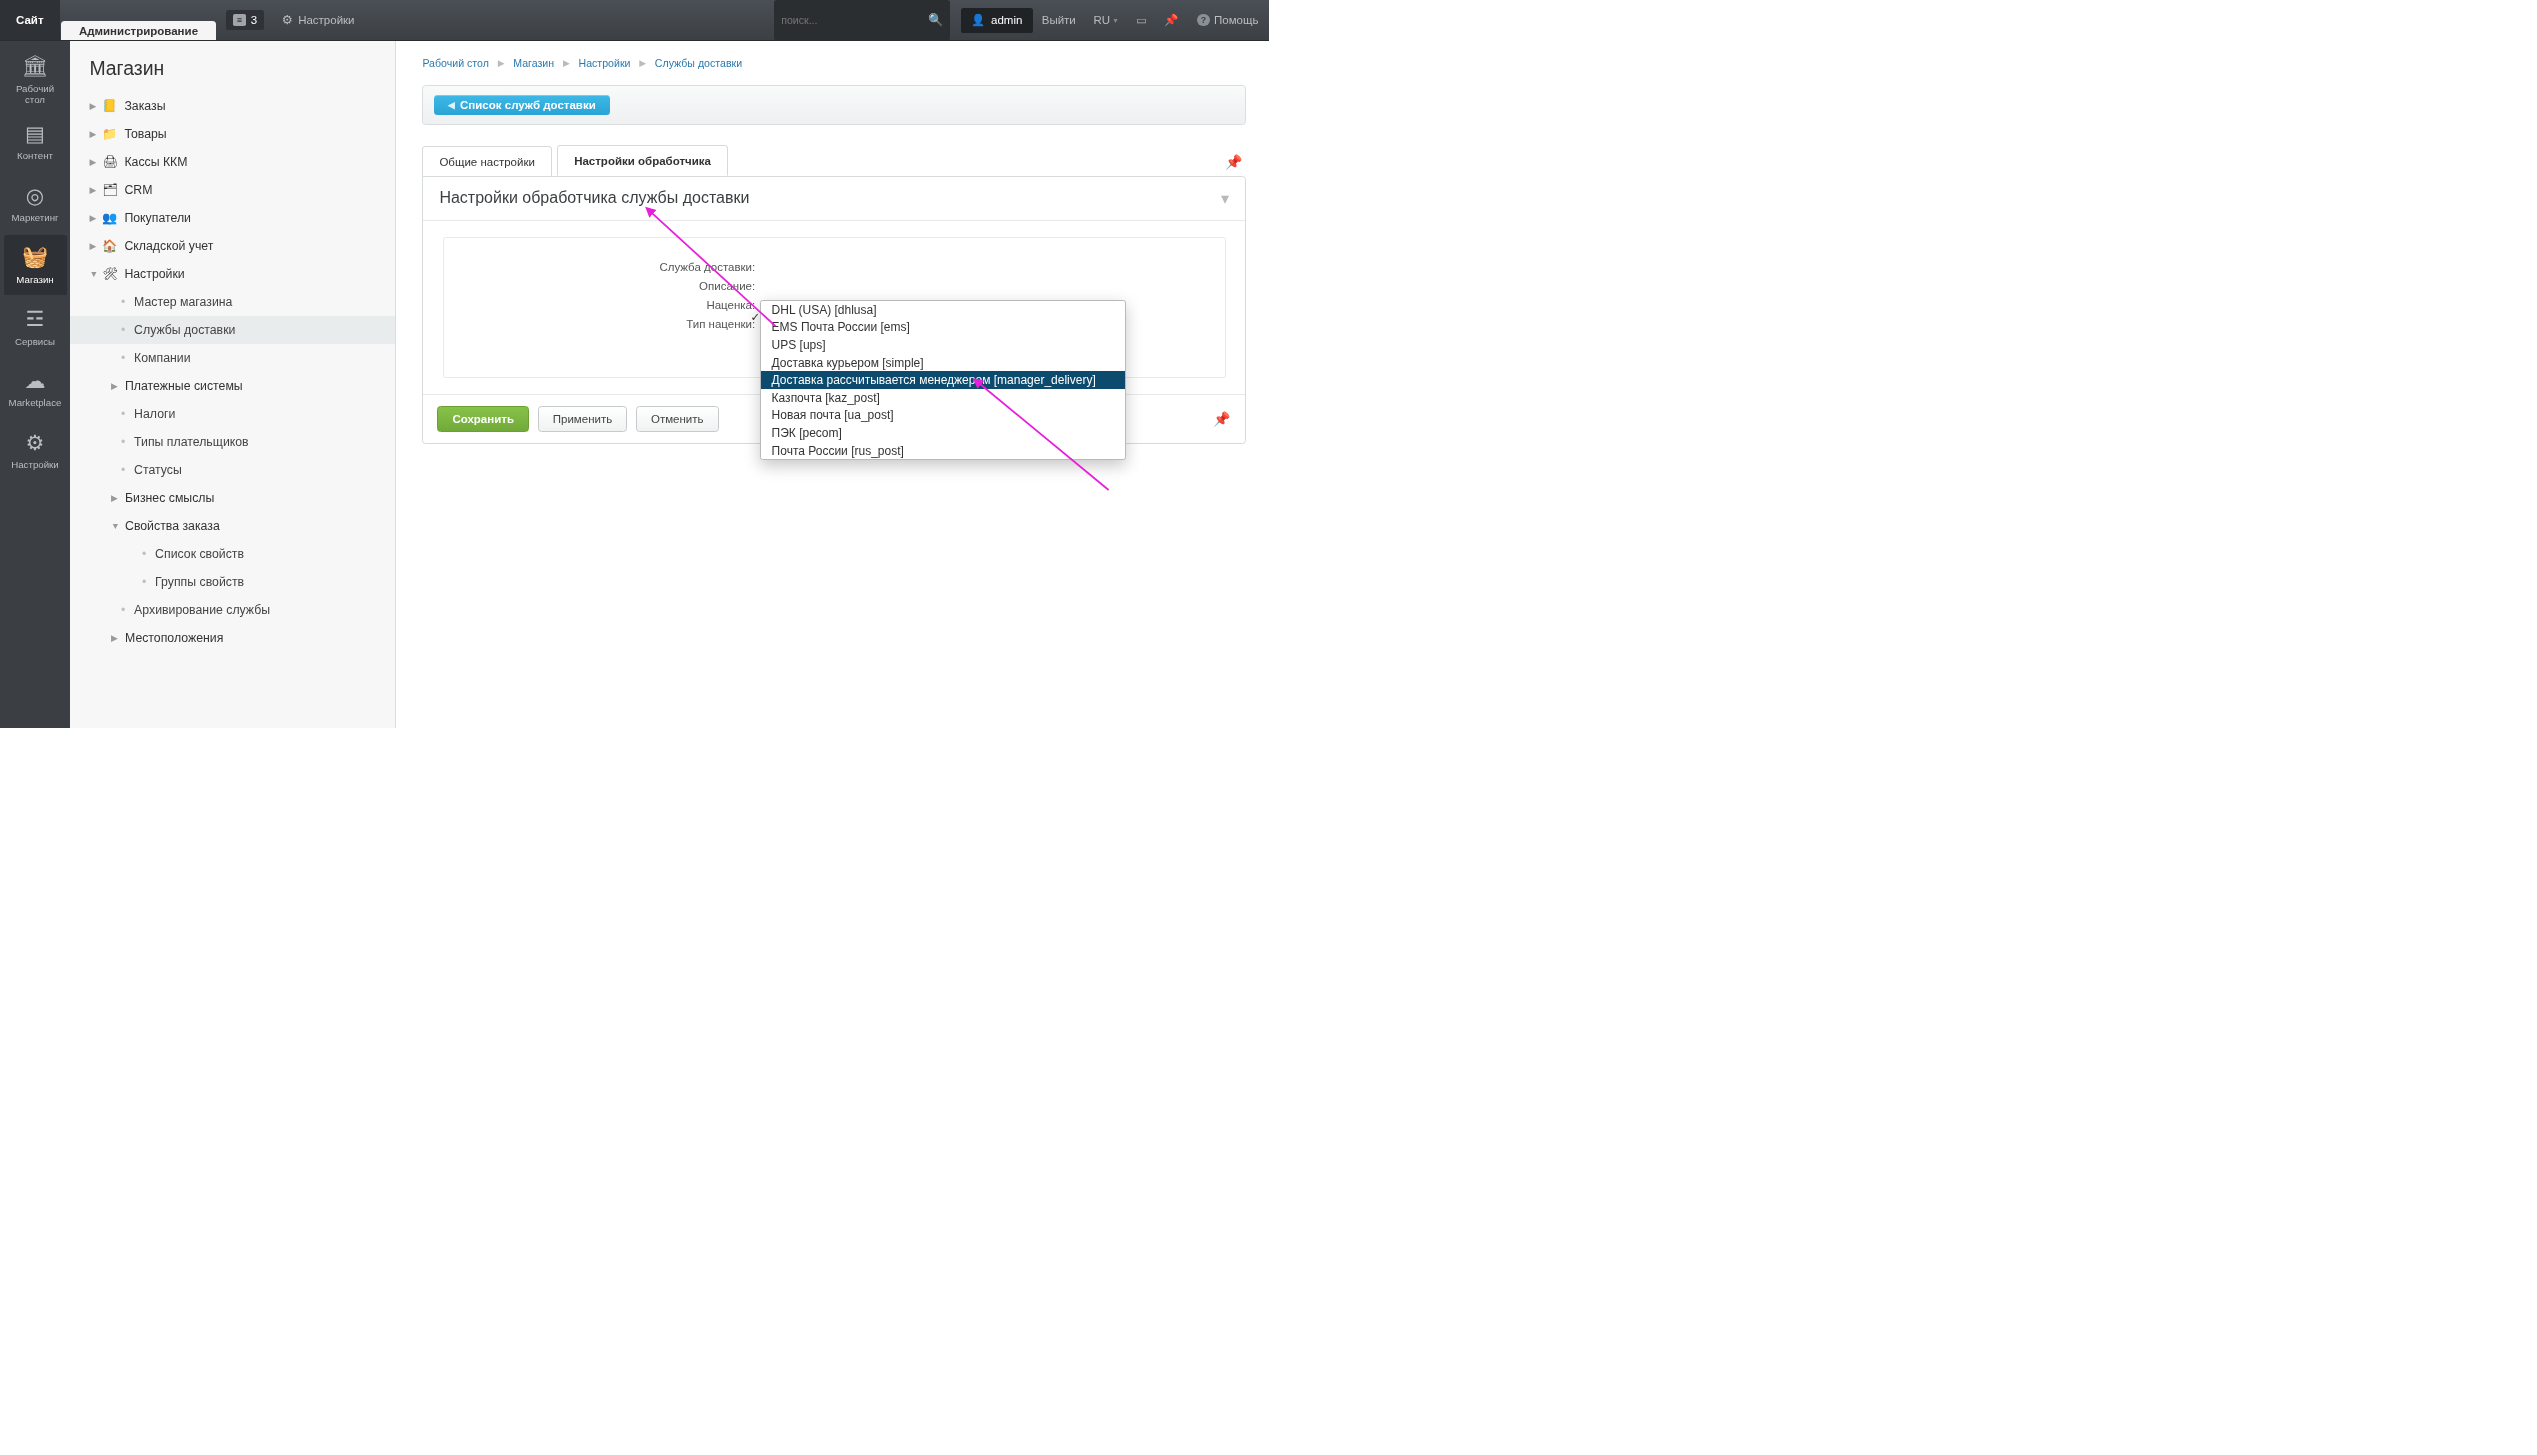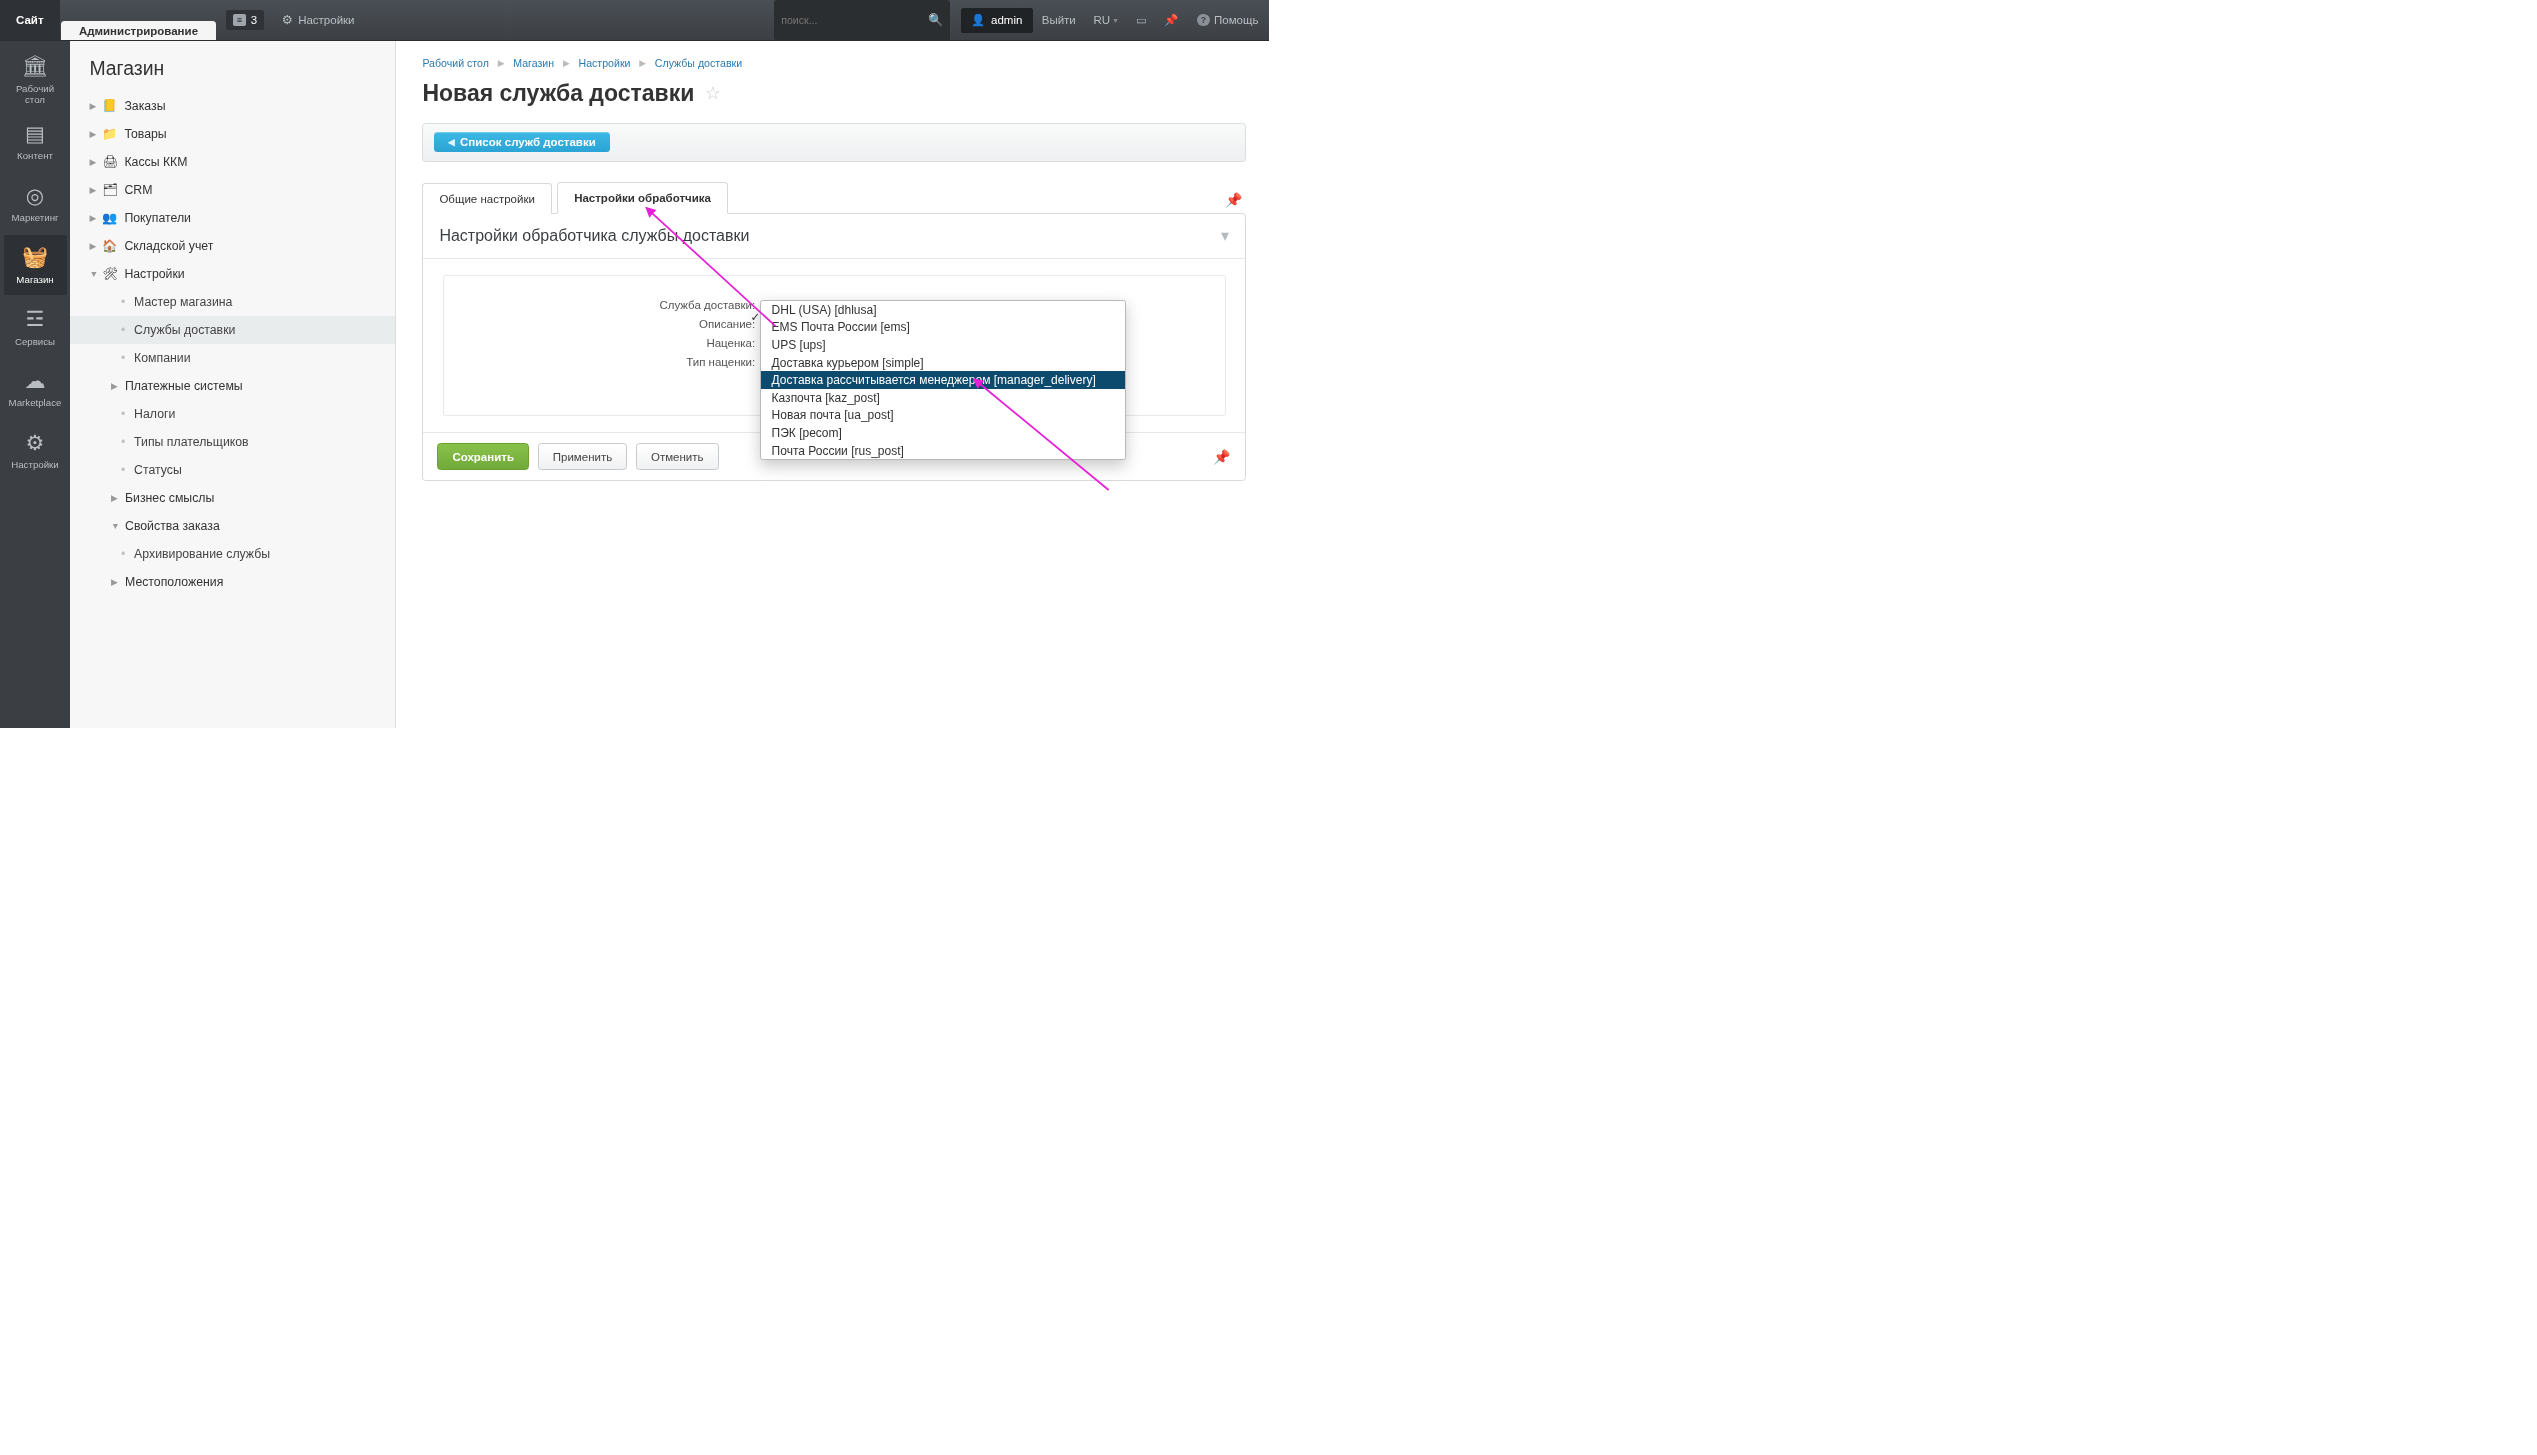--- a/index.html
+++ b/index.html
@@ -242,20 +242,32 @@
             <div class="node" style="padding-left:41px;">
               <span class="arr">▶</span>
               <span>Бизнес смыслы</span>
             </div>
           </li>
         <li>
           <div class="node" style="padding-left:41px;">
               <span class="arr">▼</span>
               <span>Свойства заказа</span>
             </div>
+          <ul class="children">
+            <li>
+                <div class="leaf">
+                  <span>Список свойств</span>
+                </div>
+              </li>
+            <li>
+                <div class="leaf">
+                  <span>Группы свойств</span>
+                </div>
+              </li>
+          </ul>
         </li>
         <li>
             <div class="leaf">
               <span>Архивирование службы</span>
             </div>
           </li>
         <li>
             <div class="node" style="padding-left:41px;">
               <span class="arr">▶</span>
               <span>Местоположения</span>
@@ -268,24 +280,20 @@
 
 <div class="main">
   <div class="breadcrumbs">
     <span class="bc">Рабочий стол</span>
       <span class="sep">▶</span>
     <span class="bc">Магазин</span>
       <span class="sep">▶</span>
     <span class="bc">Настройки</span>
       <span class="sep">▶</span>
     <span class="bc">Службы доставки</span>
-  </div>
-  <div class="page-title">
-    <h1>Новая служба доставки</h1>
-    <span class="star">☆</span>
   </div>
   <div class="toolbar-row">
     <button class="btn-blue">
         <span>Список служб доставки</span>
       </button>
   </div>
 
   <div class="tabs">
     <div class="tabbtn">Общие настройки</div>
     <div class="tabbtn active">Настройки обработчика</div>

